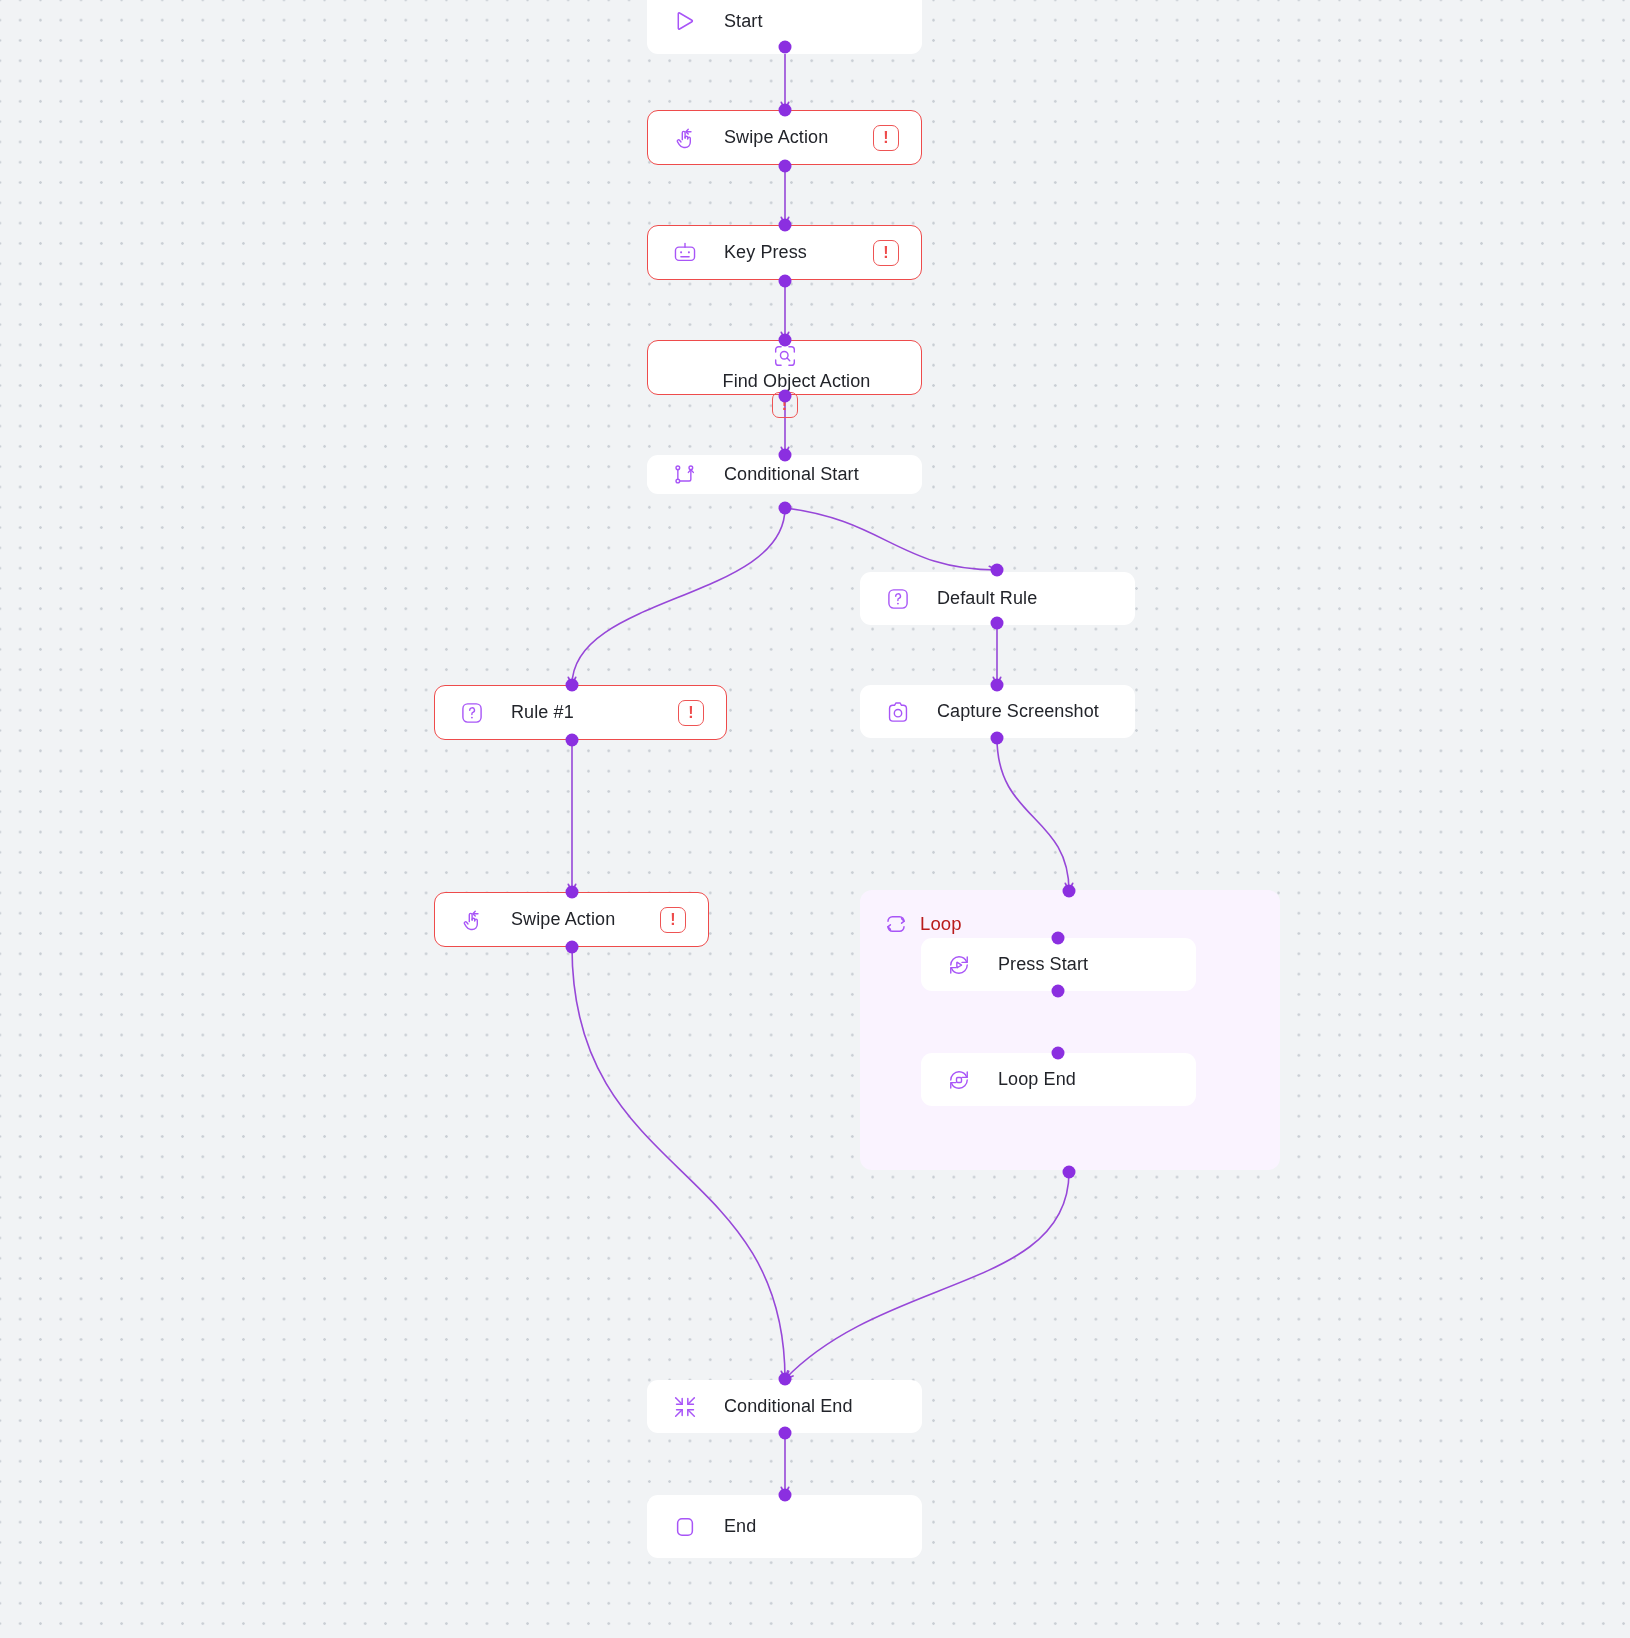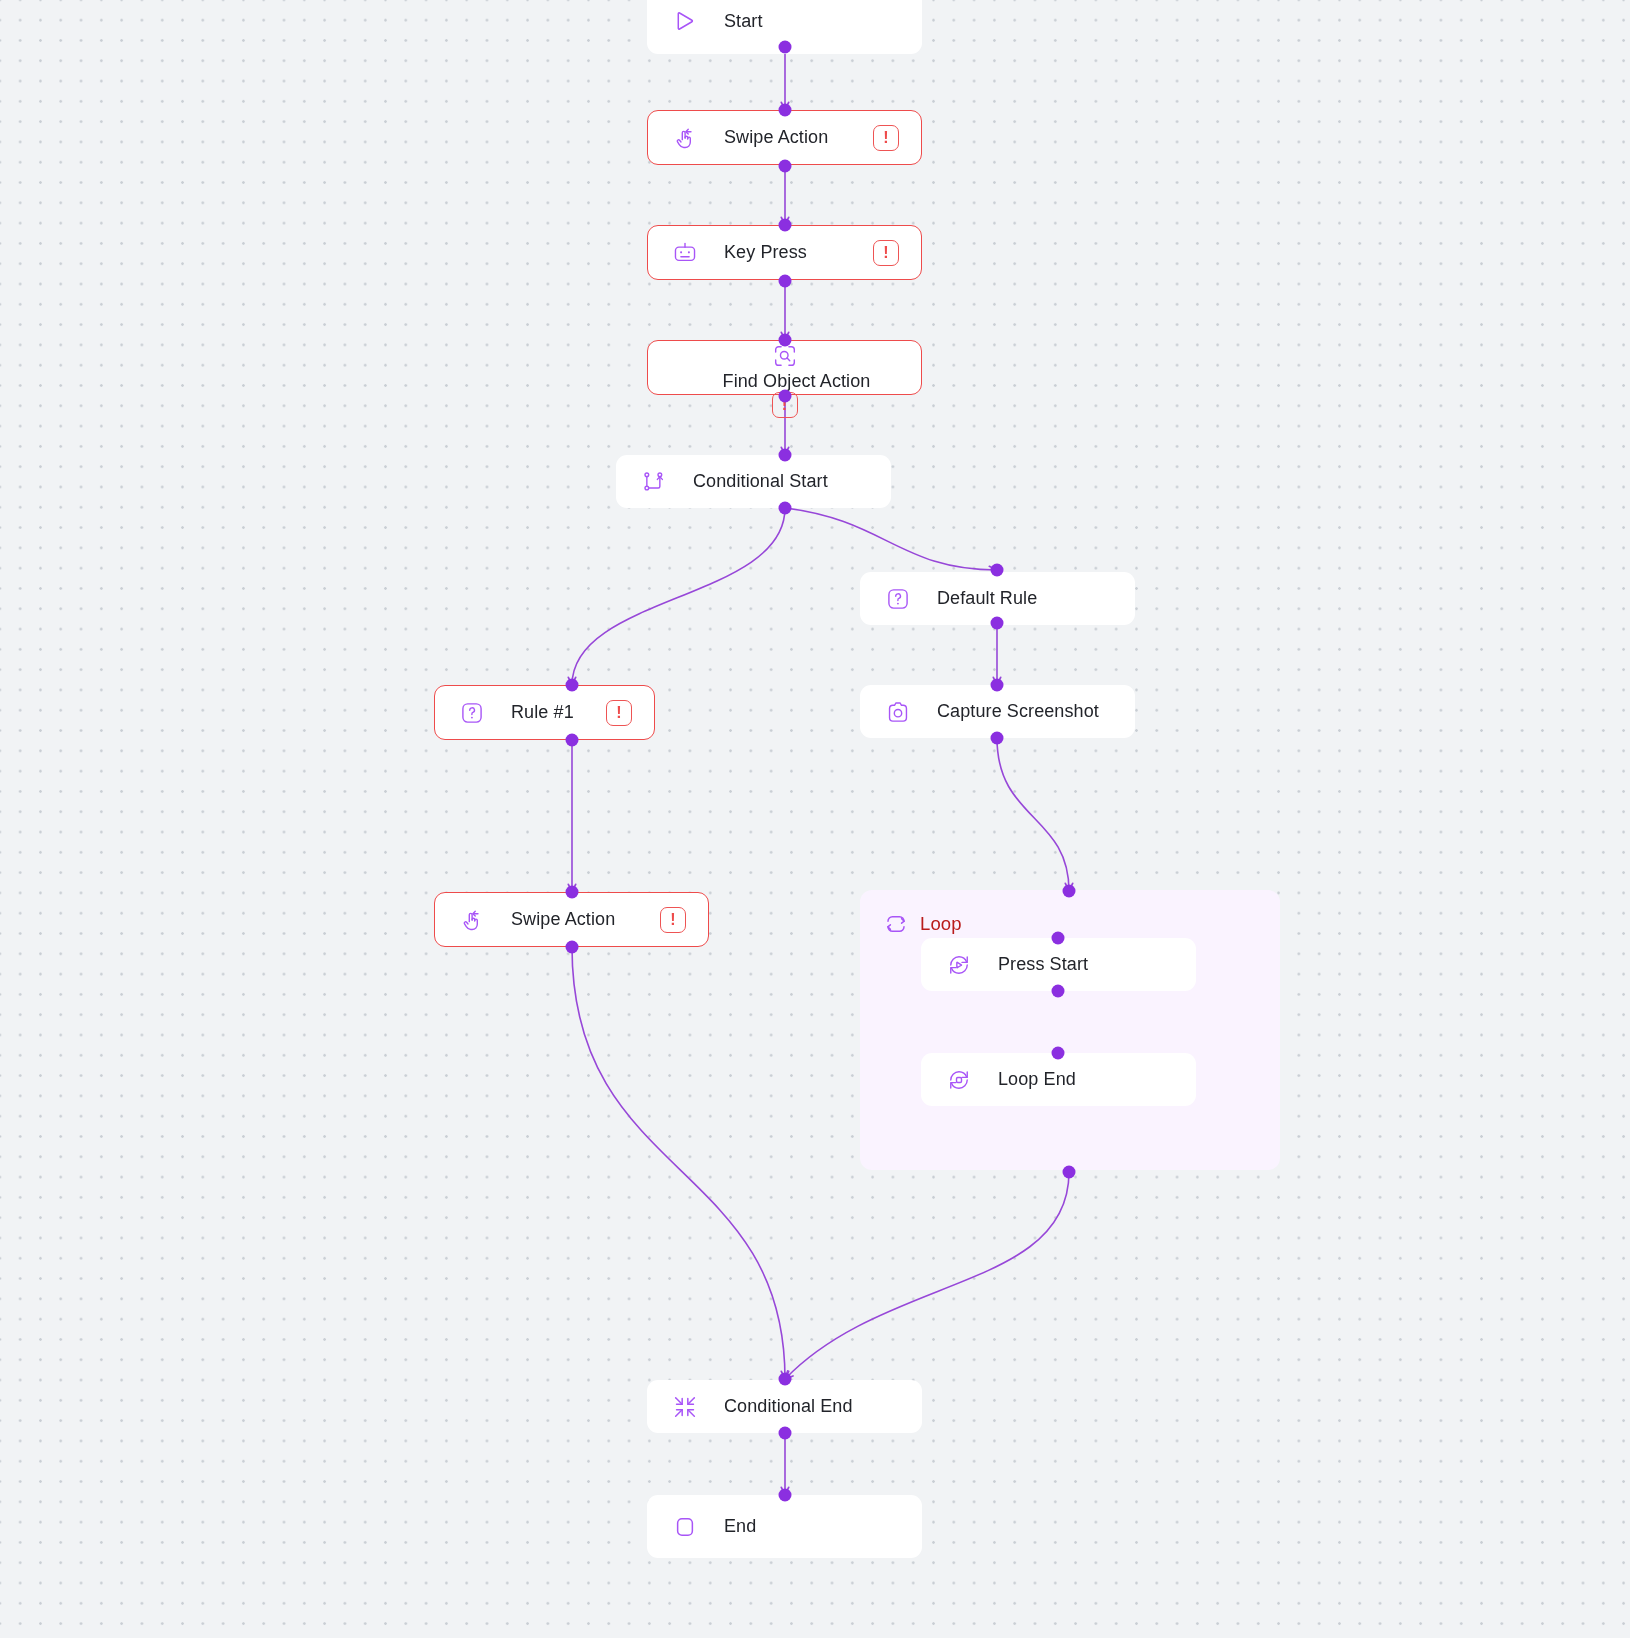--- a/index.html
+++ b/index.html
@@ -189,21 +189,21 @@
             <path d="M20.6 15.6 v2.3 a2.7 2.7 0 0 1 -2.7 2.7 h-2.3"></path>
             <path d="M8.4 20.6 H6.1 a2.7 2.7 0 0 1 -2.7 -2.7 v-2.3"></path>
             <circle cx="11.3" cy="11.3" r="3.5"></circle>
             <path d="M13.9 13.9 L16.4 16.4"></path>
           </svg>
         </span>
         <span class="label">Find Object Action</span>
         <span class="spacer"></span>
         <span class="err-badge">!</span>
       </div>
-      <div class="node" style="left: 616px; top: 455px; width: 275px; height: 53px;">
+      <div class="node" style="left: 647px; top: 455px; width: 275px; height: 39px;">
         <span class="icon-wrap">
           <svg class="ico" width="26" height="26" viewBox="0 0 24 24" fill="none" stroke="#a855f7" stroke-width="1.4" stroke-linecap="round" stroke-linejoin="round">
             <circle cx="5.4" cy="5.4" r="1.7"></circle>
             <circle cx="5.4" cy="17.6" r="1.7"></circle>
             <circle cx="17.4" cy="5.4" r="1.7"></circle>
             <path d="M5.4 7.1 v8.8"></path>
             <path d="M7.1 17.6 h8.9 a1.4 1.4 0 0 0 1.4 -1.4 V8.6"></path>
             <path d="M15.1 9.6 L17.4 7.1 L19.7 9.6"></path>
           </svg>
         </span>
@@ -214,21 +214,21 @@
         <span class="icon-wrap">
           <svg class="ico" width="26" height="26" viewBox="0 0 24 24" fill="none" stroke="#a855f7" stroke-width="1.4" stroke-linecap="round" stroke-linejoin="round">
             <rect x="3.6" y="3.6" width="16.8" height="16.8" rx="4.4"></rect>
             <path d="M9.9 9.4 a2.2 2.2 0 1 1 2.9 2.1 c-.6 .25 -.9 .7 -.9 1.35 v.55"></path>
             <circle cx="11.95" cy="16.2" r=".85" fill="#a855f7" stroke="none"></circle>
           </svg>
         </span>
         <span class="label">Default Rule</span>
         <span class="spacer"></span>
       </div>
-      <div class="node error" style="left: 434px; top: 685px; width: 221px; height: 55px;">
+      <div class="node error" style="left: 434px; top: 685px; width: 293px; height: 55px;">
         <span class="icon-wrap">
           <svg class="ico" width="26" height="26" viewBox="0 0 24 24" fill="none" stroke="#a855f7" stroke-width="1.4" stroke-linecap="round" stroke-linejoin="round">
             <rect x="3.6" y="3.6" width="16.8" height="16.8" rx="4.4"></rect>
             <path d="M9.9 9.4 a2.2 2.2 0 1 1 2.9 2.1 c-.6 .25 -.9 .7 -.9 1.35 v.55"></path>
             <circle cx="11.95" cy="16.2" r=".85" fill="#a855f7" stroke="none"></circle>
           </svg>
         </span>
         <span class="label">Rule #1</span>
         <span class="spacer"></span>
         <span class="err-badge">!</span>

